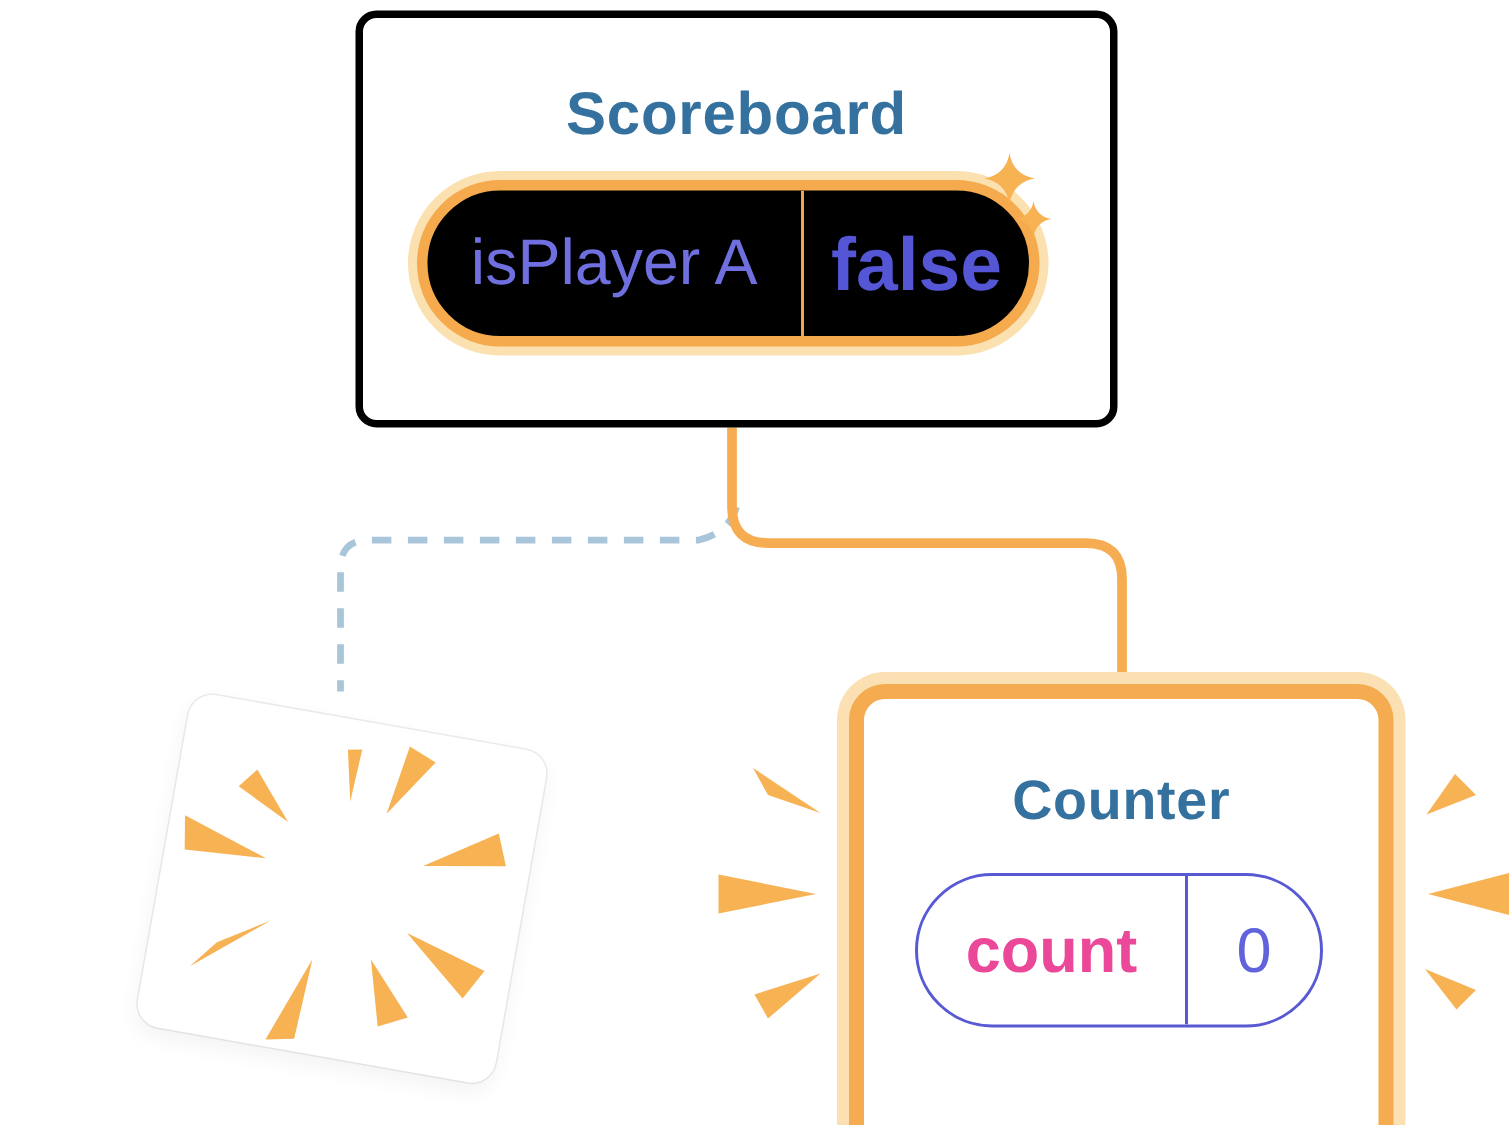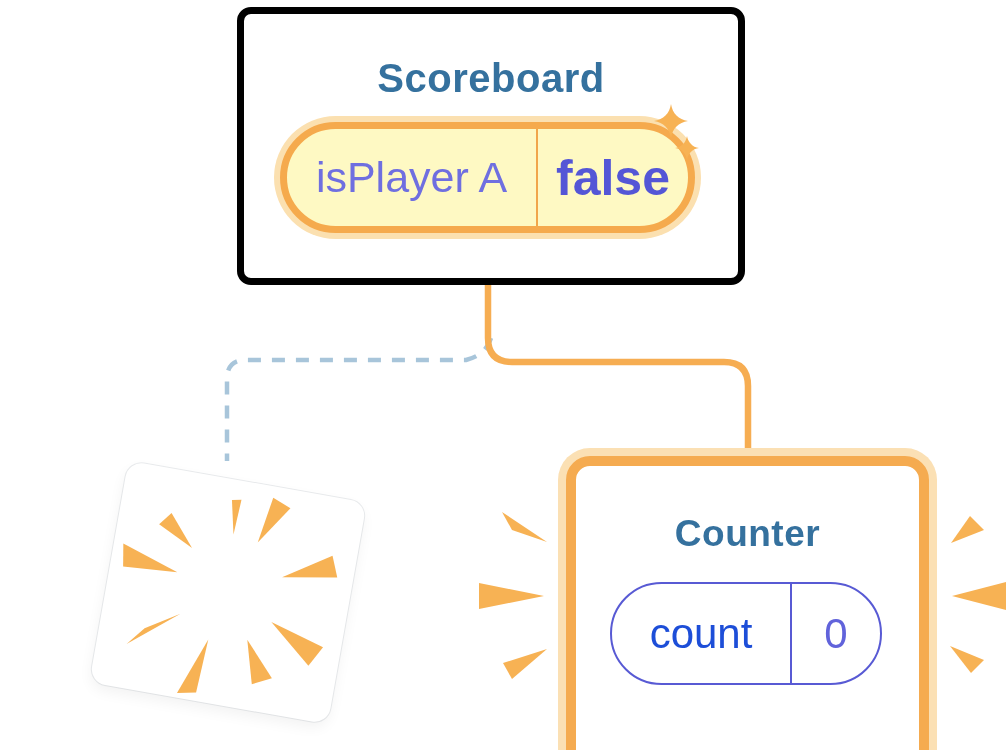--- a/index.html
+++ b/index.html
@@ -7,31 +7,31 @@
   .canvas {
     position:relative; width:1008px; height:750px; overflow:hidden;
     background:#ffffff;
     font-family:"Liberation Sans", sans-serif;
   }
   svg.overlay { position:absolute; left:0; top:0; width:1008px; height:750px; pointer-events:none; }
 
   
   .scoreboard-card {
     position:absolute; left:237px; top:7px; width:508px; height:278px;
-    background:#ffffff; border:7px solid #000000; border-radius:14px;
+    background:#ffffff; border:5px solid #000000; border-radius:14px;
   }
   .card-title {
     position:absolute; left:0; width:100%; text-align:center;
     color:#35719e; font-weight:600; letter-spacing:0.5px;
   }
   .scoreboard-card .card-title { top:42px; font-size:40px; }
 
   .state-pill-outer {
     position:absolute; left:36px; top:108px; width:415px; height:111px;
-    background:#fef9c3; border:7px solid #f5aa4d; border-radius:999px;
+    background:#000000; border:7px solid #f5aa4d; border-radius:999px;
     box-shadow:0 0 0 6px #fbe0b0;
     display:flex; align-items:stretch; overflow:hidden;
   }
   .state-pill-outer .cell { display:flex; align-items:center; justify-content:center; }
   .pill-label { flex:1; color:#6f6fe0; font-size:43px; font-weight:400; }
   .pill-divider-orange { width:2px; background:#f1a64b; }
   .pill-value-bold { width:150px; color:#5456d6; font-size:50px; font-weight:700; }
 
   .sparkles { position:absolute; right:22px; top:90px; width:62px; height:66px; }
 
@@ -42,21 +42,21 @@
     box-shadow:0 0 0 8px #fbe0b4;
   }
   .counter-card .card-title { top:47px; font-size:37px; }
 
   .count-pill {
     position:absolute; left:34px; top:116px; width:272px; height:103px;
     background:#ffffff; border:2px solid #585ad4; border-radius:999px;
     display:flex; align-items:stretch; overflow:hidden;
   }
   .count-pill .cell { display:flex; align-items:center; justify-content:center; }
-  .count-label { flex:1; color:#1d4ed8; font-size:42px; font-weight:400; }
+  .count-label { flex:1; color:#ec4899; font-size:42px; font-weight:700; }
   .pill-divider-purple { width:2px; background:#585ad4; }
   .count-value { width:88px; color:#6163db; font-size:42px; font-weight:400; }
 
   
   .poof-card {
     position:absolute; left:107px; top:480px; width:242px; height:225px;
     background:#ffffff; border-radius:16px;
     transform:rotate(10deg);
     box-shadow:0 0 0 1px rgba(140,150,160,0.18), 0 6px 14px rgba(0,0,0,0.05);
     display:flex; align-items:center; justify-content:center;

